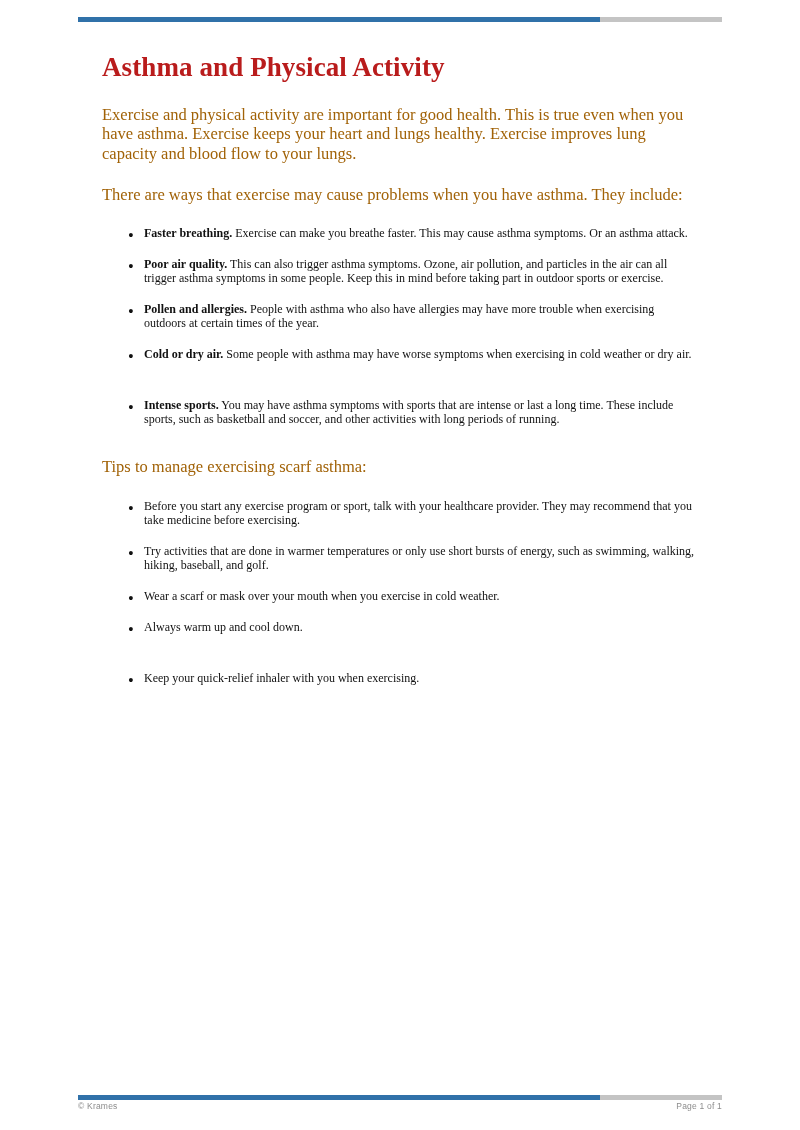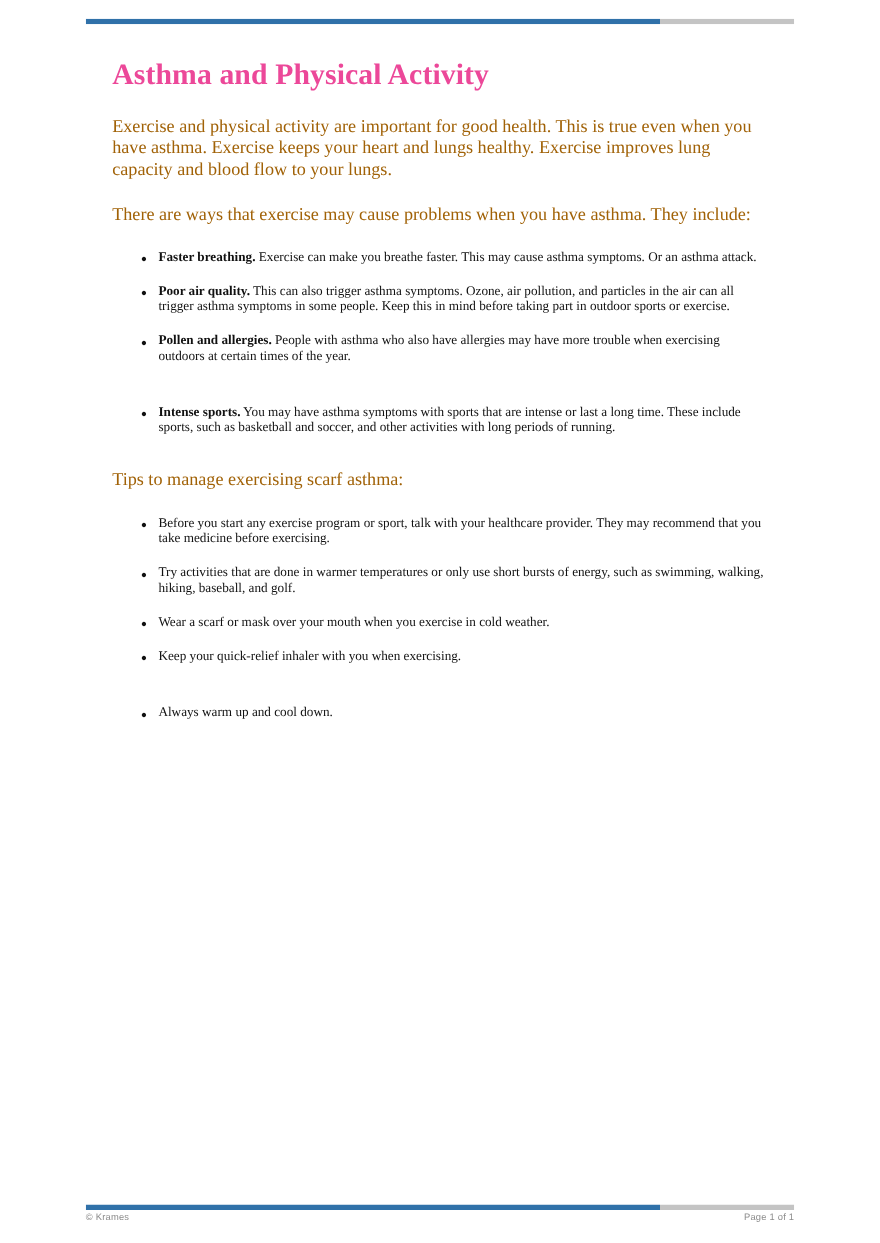--- a/index.html
+++ b/index.html
@@ -53,21 +53,21 @@
     width: 596px;
   }
 
   h1.doc-title {
     font-family: "Liberation Serif", "DejaVu Serif", serif;
     font-size: 27px;
     font-weight: bold;
     line-height: 1.15;
     margin: 0 0 22px 0;
     letter-spacing: 0.1px;
-    color: #ec4899;
+    color: #b91c1c;
   }
 
   p.para {
     font-size: 16.5px;
     line-height: 1.17;
     margin: 0 0 22px 0;
     color: #a16207;
   }
 
   ul.bullets {
@@ -133,34 +133,37 @@
       <li>
         <span class="lead">Faster breathing.</span><span> Exercise can make you breathe faster. This may cause asthma symptoms. Or an asthma attack.</span>
       </li>
       <li>
         <span class="lead">Poor air quality.</span><span> This can also trigger asthma symptoms. Ozone, air pollution, and particles in the air can all trigger asthma symptoms in some people. Keep this in mind before taking part in outdoor sports or exercise.</span>
       </li>
       <li>
         <span class="lead">Pollen and allergies.</span><span> People with asthma who also have allergies may have more trouble when exercising outdoors at certain times of the year.</span>
       </li>
       <li>
+        <span class="lead">Cold or dry air.</span><span> Some people with asthma may have worse symptoms when exercising in cold weather or dry air.</span>
+      </li>
+      <li>
         <span class="lead">Intense sports.</span><span> You may have asthma symptoms with sports that are intense or last a long time. These include sports, such as basketball and soccer, and other activities with long periods of running.</span>
       </li>
     </ul>
 
     <div class="block-gap"></div>
 
     <p class="para">Tips to manage exercising scarf asthma:</p>
 
     <ul class="bullets">
       <li>Before you start any exercise program or sport, talk with your healthcare provider. They may recommend that you take medicine before exercising.</li>
       <li>Try activities that are done in warmer temperatures or only use short bursts of energy, such as swimming, walking, hiking, baseball, and golf.</li>
       <li>Wear a scarf or mask over your mouth when you exercise in cold weather.</li>
+      <li>Always warm up and cool down.</li>
       <li>Keep your quick-relief inhaler with you when exercising.</li>
-      <li>Always warm up and cool down.</li>
     </ul>
 
   </div>
 
   <div class="rule-bar footer-rule">
     <div class="seg-blue"></div>
     <div class="seg-gray"></div>
   </div>
 
   <div class="footer-text footer-left">© Krames</div>

